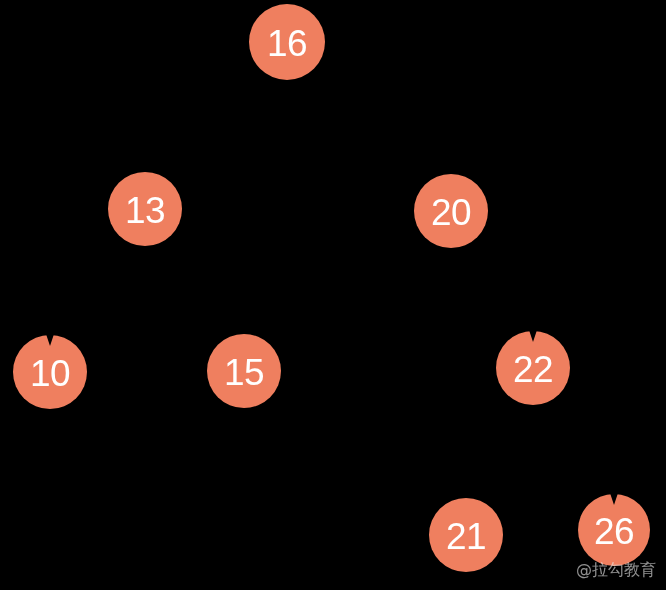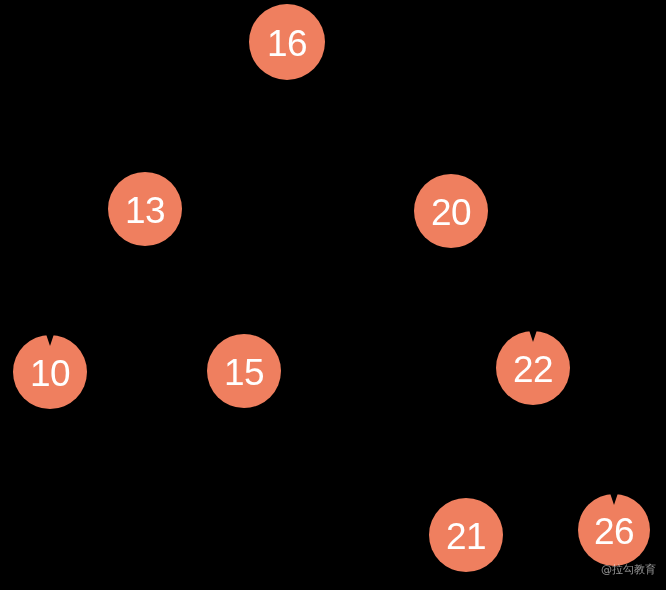--- a/index.html
+++ b/index.html
@@ -39,21 +39,21 @@
     letter-spacing: -0.5px;
   }
   .edge-line { }
   .notch { }
   #watermark {
     position: absolute;
     right: 10px;
     bottom: 13px;
     color: rgba(233, 233, 233, 0.62);
     font-family: "DejaVu Sans", "Liberation Sans", sans-serif;
-    font-size: 11px;
+    font-size: 16px;
     line-height: 14px;
     white-space: nowrap;
     letter-spacing: 0px;
     user-select: none;
   }
 </style>
 </head>
 <body>
 
 <div id="canvas">

